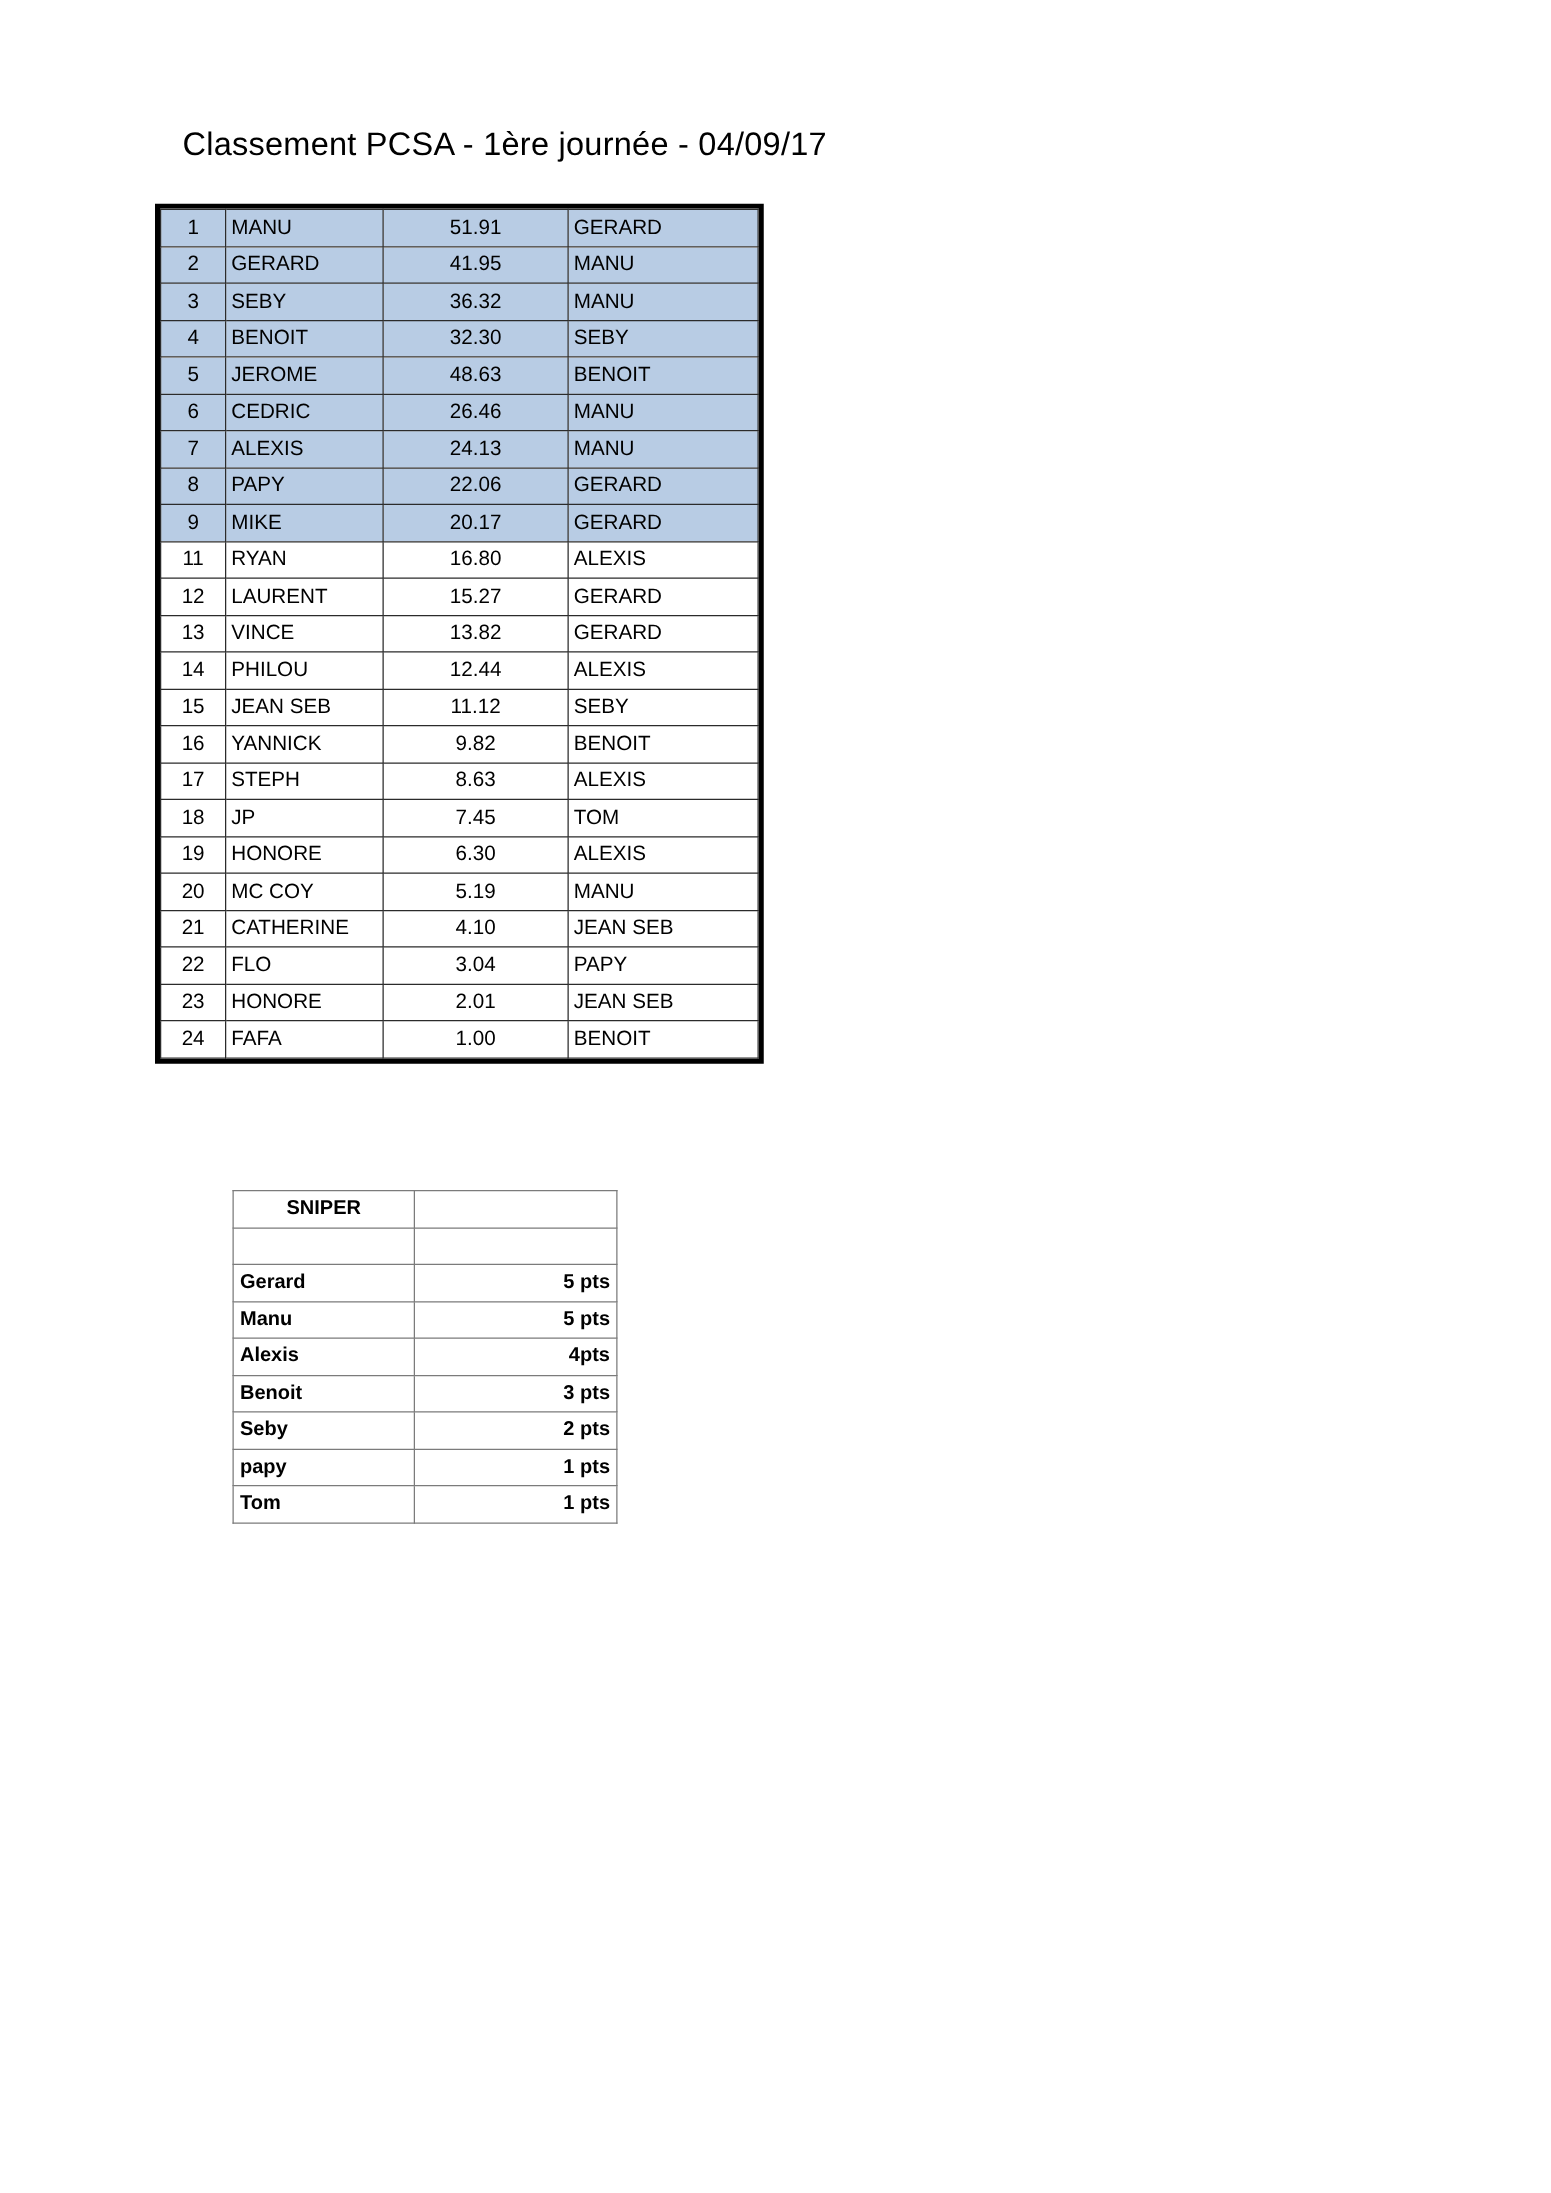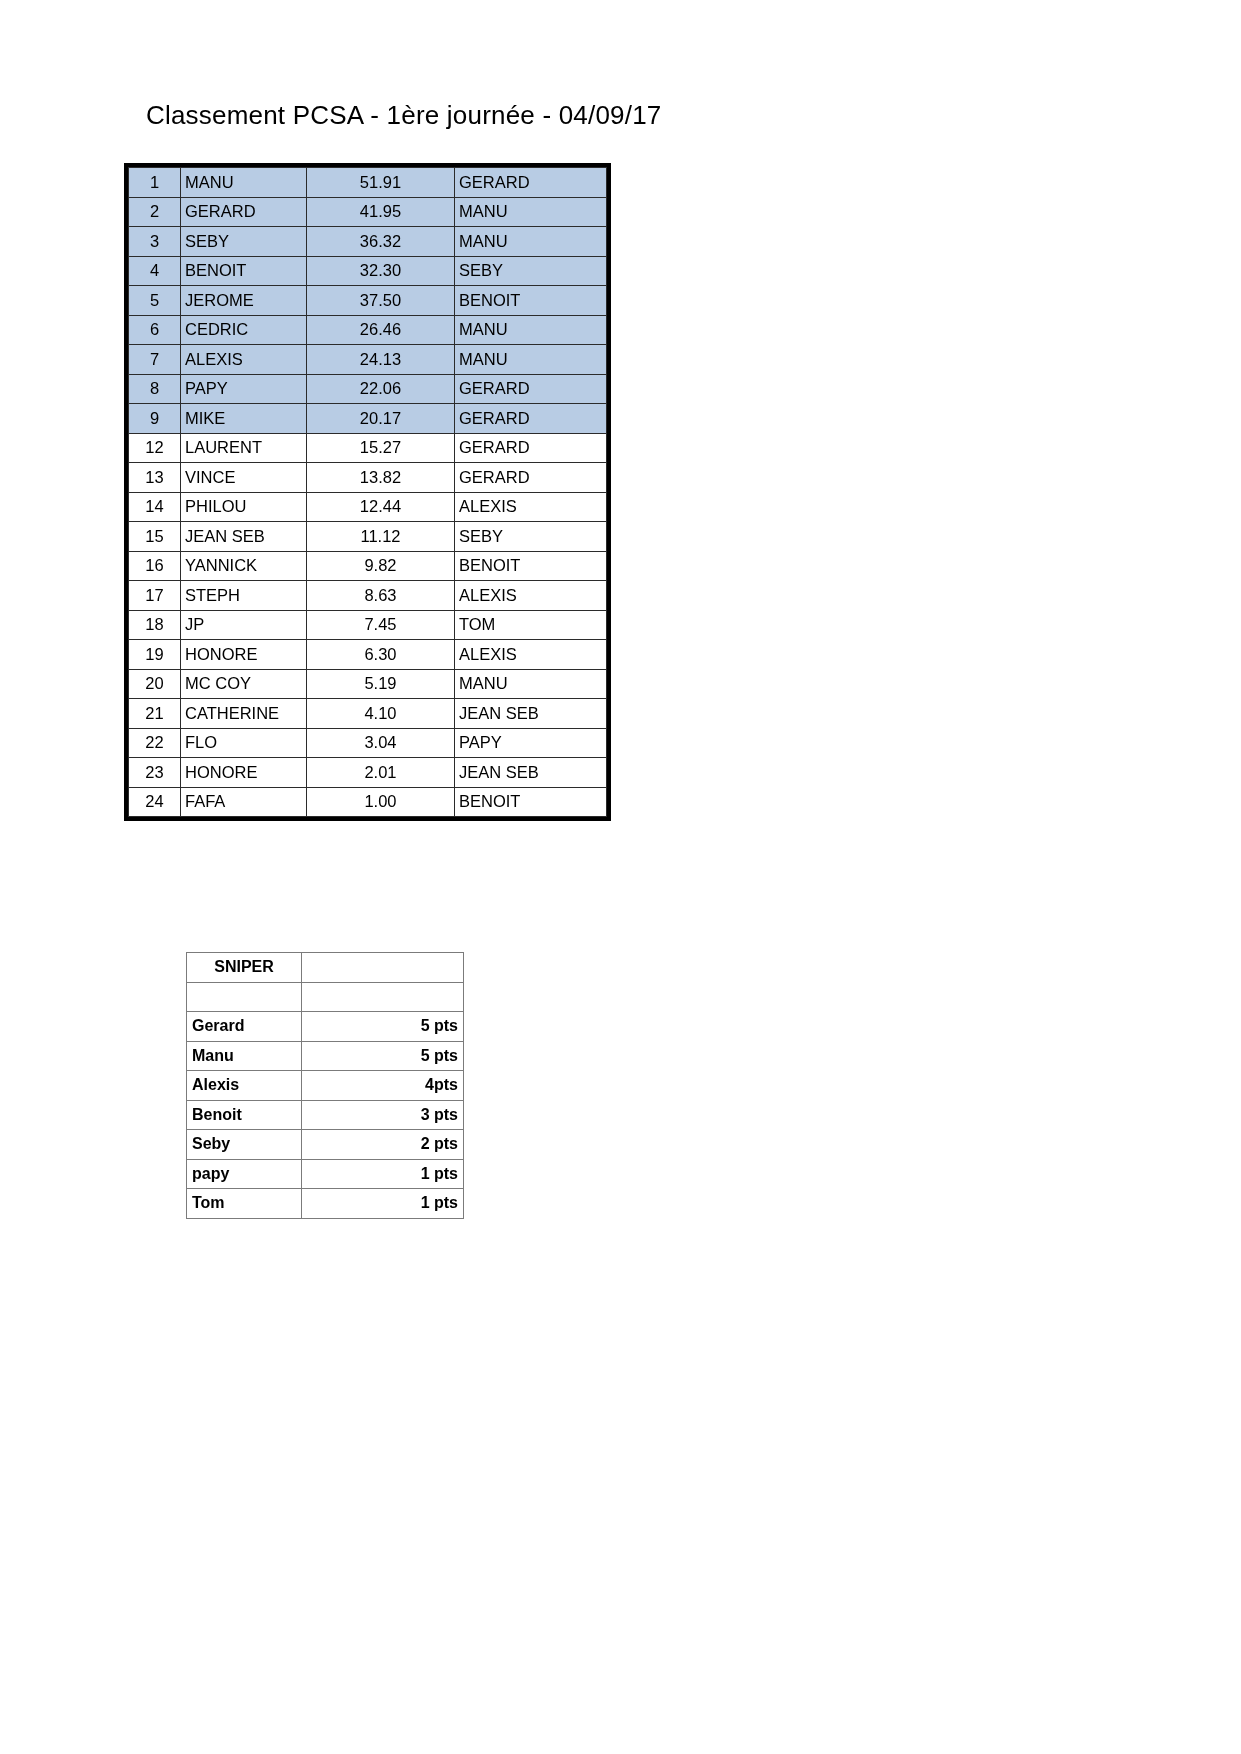--- a/index.html
+++ b/index.html
@@ -82,21 +82,21 @@
   table.sniper td {
     border: 1px solid #7b7b7b;
     height: 29.5px;
     font-size: 16px;
     font-weight: bold;
     padding: 0 5px;
     box-sizing: border-box;
     vertical-align: middle;
     white-space: nowrap;
   }
-  td.s-name  { width: 115px; text-align: left; }
+  td.s-name  { width: 145px; text-align: left; }
   td.s-pts   { width: 162px; text-align: right; }
   td.s-title { text-align: center; }
   table.sniper tr.blank td { }
 </style>
 </head>
 <body>
 
 <div class="page">
 
   <div class="doc-title">Classement PCSA - 1ère journée - 04/09/17</div>
@@ -124,21 +124,21 @@
           </tr>
           <tr class="shaded">
             <td class="c-rank">4</td>
             <td class="c-name">BENOIT</td>
             <td class="c-score">32.30</td>
             <td class="c-sniper">SEBY</td>
           </tr>
           <tr class="shaded">
             <td class="c-rank">5</td>
             <td class="c-name">JEROME</td>
-            <td class="c-score">37.50</td>
+            <td class="c-score">48.63</td>
             <td class="c-sniper">BENOIT</td>
           </tr>
           <tr class="shaded">
             <td class="c-rank">6</td>
             <td class="c-name">CEDRIC</td>
             <td class="c-score">26.46</td>
             <td class="c-sniper">MANU</td>
           </tr>
           <tr class="shaded">
             <td class="c-rank">7</td>
@@ -150,20 +150,26 @@
             <td class="c-rank">8</td>
             <td class="c-name">PAPY</td>
             <td class="c-score">22.06</td>
             <td class="c-sniper">GERARD</td>
           </tr>
           <tr class="shaded">
             <td class="c-rank">9</td>
             <td class="c-name">MIKE</td>
             <td class="c-score">20.17</td>
             <td class="c-sniper">GERARD</td>
+          </tr>
+          <tr>
+            <td class="c-rank">11</td>
+            <td class="c-name">RYAN</td>
+            <td class="c-score">16.80</td>
+            <td class="c-sniper">ALEXIS</td>
           </tr>
           <tr>
             <td class="c-rank">12</td>
             <td class="c-name">LAURENT</td>
             <td class="c-score">15.27</td>
             <td class="c-sniper">GERARD</td>
           </tr>
           <tr>
             <td class="c-rank">13</td>
             <td class="c-name">VINCE</td>

